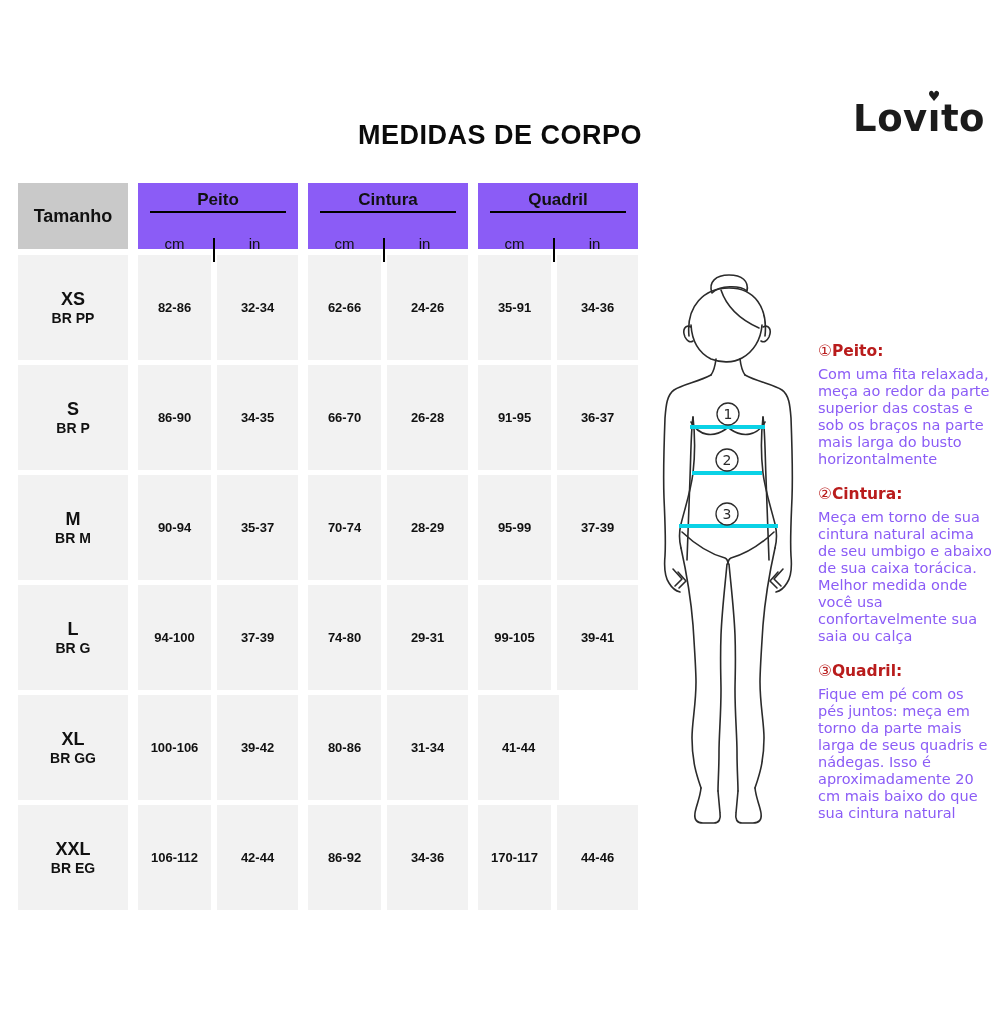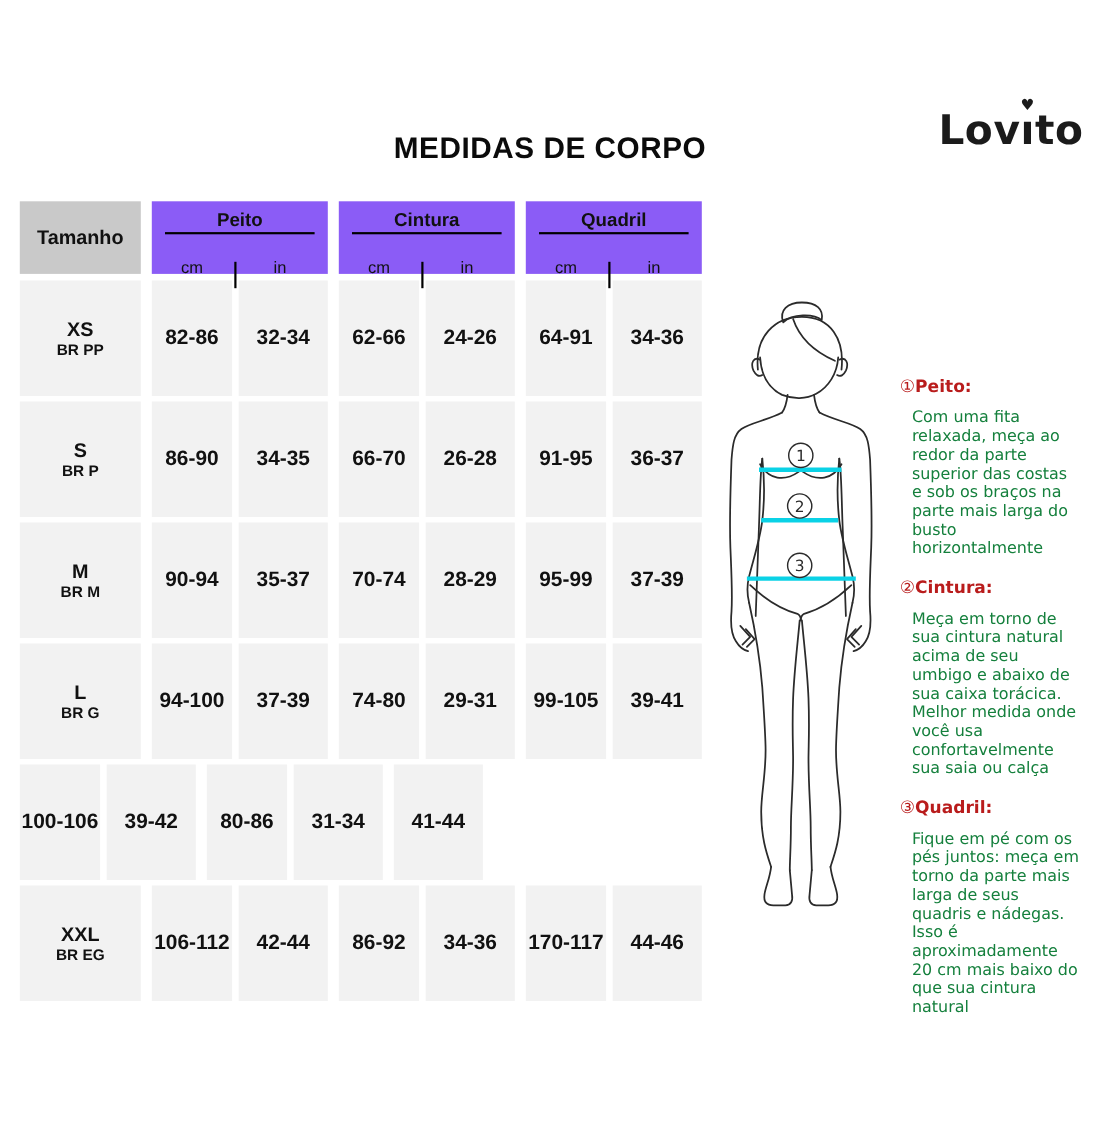--- a/index.html
+++ b/index.html
@@ -33,21 +33,21 @@
 
   
   .size-table{position:absolute; left:18px; top:183px; width:620px;}
   .trow{display:flex;}
   .header-row{height:66px; margin-bottom:6px;border-radius:26px;}
   .data-row{height:105px; margin-bottom:5px;}
   .cell{
     background:#f2f2f2;
     display:flex; flex-direction:column;
     align-items:center; justify-content:center;
-    font-weight:bold; font-size:19px;
+    font-weight:bold; font-size:13px;
     text-align:center;
   }
   .hcell{background:#c9c9c9;}
   .w-size{width:110px; margin-right:10px;}
   .w-cm{width:73px; margin-right:6px;}
   .w-in{width:81px;}
   .w-in.ggap{margin-right:10px;}
   .w-group{width:160px; margin-right:10px;}
   .w-group.last{margin-right:0;}
   .size-head{font-size:18px; justify-content:center;}
@@ -71,21 +71,21 @@
     position:absolute; left:818px; top:341px; width:174px;
     font-family:"DejaVu Sans", sans-serif;
   }
   .instr-section{margin:0 0 16px 0;}
   .instr-title{
     font-size:15.5px; font-weight:bold; color:#b91c1c;
     margin:0 0 5px 0; line-height:20px;
   }
   .instr-num{font-weight:normal;}
   .instr-body{
-    font-size:14.5px; line-height:17px; color:#15803d; margin:11px;
+    font-size:14.5px; line-height:17px; color:#8b5cf6; margin:0;
   }
 </style>
 </head>
 <body>
 
 <div class="page-title">MEDIDAS DE CORPO</div>
 
 <div class="brand-logo">
   <span>Lov</span><span class="logo-i"><span>ı</span><span class="logo-heart">♥</span></span><span>to</span>
 </div>
@@ -128,21 +128,21 @@
 
   <div class="trow data-row">
     <div class="cell w-size size-cell">
         <span>XS</span>
         <span class="br-line">BR PP</span>
       </div>
     <div class="cell w-cm">82-86</div>
     <div class="cell w-in ggap">32-34</div>
     <div class="cell w-cm">62-66</div>
     <div class="cell w-in ggap">24-26</div>
-    <div class="cell w-cm">64-91</div>
+    <div class="cell w-cm">35-91</div>
     <div class="cell w-in">34-36</div>
   </div>
 
   <div class="trow data-row">
     <div class="cell w-size size-cell">
         <span>S</span>
         <span class="br-line">BR P</span>
       </div>
     <div class="cell w-cm">86-90</div>
     <div class="cell w-in ggap">34-35</div>
@@ -172,20 +172,24 @@
       </div>
     <div class="cell w-cm">94-100</div>
     <div class="cell w-in ggap">37-39</div>
     <div class="cell w-cm">74-80</div>
     <div class="cell w-in ggap">29-31</div>
     <div class="cell w-cm">99-105</div>
     <div class="cell w-in">39-41</div>
   </div>
 
   <div class="trow data-row">
+    <div class="cell w-size size-cell">
+        <span>XL</span>
+        <span class="br-line">BR GG</span>
+      </div>
     <div class="cell w-cm">100-106</div>
     <div class="cell w-in ggap">39-42</div>
     <div class="cell w-cm">80-86</div>
     <div class="cell w-in ggap">31-34</div>
     <div class="cell w-in">41-44</div>
   </div>
 
   <div class="trow data-row">
     <div class="cell w-size size-cell">
         <span>XXL</span>

